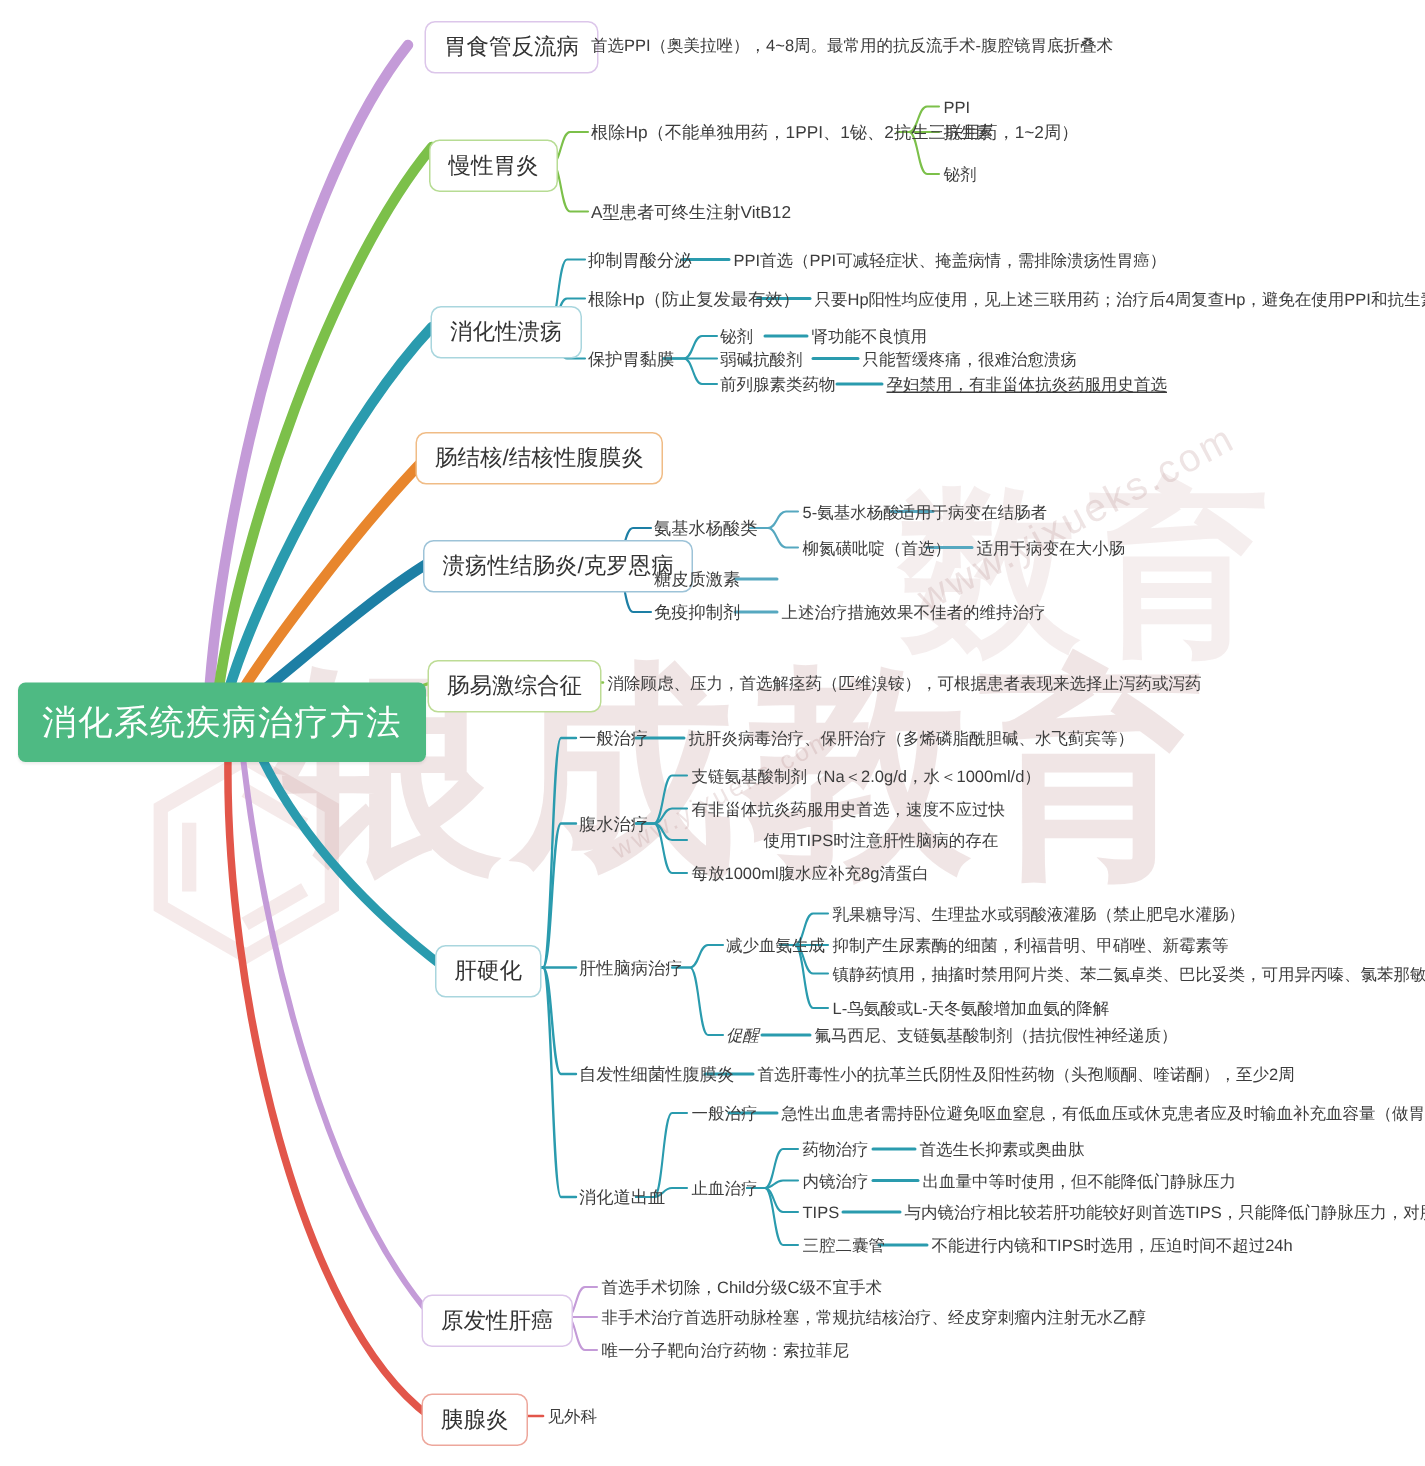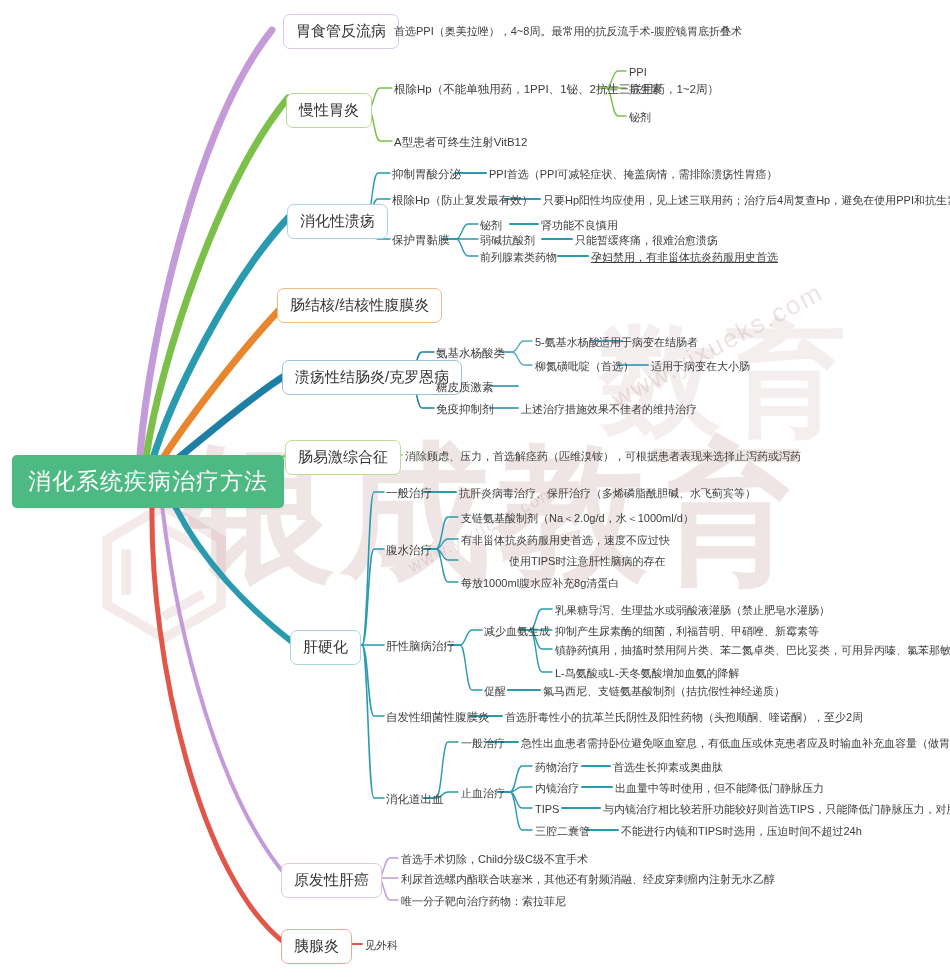--- a/index.html
+++ b/index.html
@@ -230,38 +230,38 @@
   <div class="node leaf" style="left:461px;top:533px;">有非甾体抗炎药服用史首选，速度不应过快</div>
   <div class="node leaf" style="left:461px;top:554px;margin-left:48px;">使用TIPS时注意肝性脑病的存在</div>
   <div class="node leaf" style="left:461px;top:576px;">每放1000ml腹水应补充8g清蛋白</div>
 
   <div class="node lvl2" style="left:386px;top:639px;">肝性脑病治疗</div>
   <div class="node lvl3" style="left:484px;top:624px;">减少血氨生成</div>
   <div class="node leaf" style="left:555px;top:603px;">乳果糖导泻、生理盐水或弱酸液灌肠（禁止肥皂水灌肠）</div>
   <div class="node leaf" style="left:555px;top:624px;">抑制产生尿素酶的细菌，利福昔明、甲硝唑、新霉素等</div>
   <div class="node leaf" style="left:555px;top:643px;">镇静药慎用，抽搐时禁用阿片类、苯二氮卓类、巴比妥类，可用异丙嗪、氯苯那敏</div>
   <div class="node leaf" style="left:555px;top:666px;">L-鸟氨酸或L-天冬氨酸增加血氨的降解</div>
-  <div class="node lvl3" style="left:484px;top:684px;">促醒</div>
+  <div class="node lvl3" style="left:484px;top:684px;font-style:italic;">促醒</div>
   <div class="node leaf" style="left:543px;top:684px;">氟马西尼、支链氨基酸制剂（拮抗假性神经递质）</div>
 
   <div class="node lvl2" style="left:386px;top:710px;">自发性细菌性腹膜炎</div>
   <div class="node leaf" style="left:505px;top:710px;">首选肝毒性小的抗革兰氏阴性及阳性药物（头孢顺酮、喹诺酮），至少2周</div>
 
   <div class="node lvl2" style="left:386px;top:792px;">消化道出血</div>
   <div class="node lvl3" style="left:461px;top:736px;">一般治疗</div>
   <div class="node leaf" style="left:521px;top:736px;">急性出血患者需持卧位避免呕血窒息，有低血压或休克患者应及时输血补充血容量（做胃镜检查前应先纠正低血压或休克）</div>
   <div class="node lvl3" style="left:461px;top:786px;">止血治疗</div>
   <div class="node lvl3" style="left:535px;top:760px;">药物治疗</div>
   <div class="node leaf" style="left:613px;top:760px;">首选生长抑素或奥曲肽</div>
   <div class="node lvl3" style="left:535px;top:781px;">内镜治疗</div>
   <div class="node leaf" style="left:615px;top:781px;">出血量中等时使用，但不能降低门静脉压力</div>
   <div class="node lvl3" style="left:535px;top:802px;">TIPS</div>
   <div class="node leaf" style="left:603px;top:802px;">与内镜治疗相比较若肝功能较好则首选TIPS，只能降低门静脉压力，对肝性脑病无效</div>
   <div class="node lvl3" style="left:535px;top:824px;">三腔二囊管</div>
   <div class="node leaf" style="left:621px;top:824px;">不能进行内镜和TIPS时选用，压迫时间不超过24h</div>
 
   <div class="node leaf" style="left:401px;top:852px;">首选手术切除，Child分级C级不宜手术</div>
-  <div class="node leaf" style="left:401px;top:872px;">利尿首选螺内酯联合呋塞米，其他还有射频消融、经皮穿刺瘤内注射无水乙醇</div>
+  <div class="node leaf" style="left:401px;top:872px;">非手术治疗首选肝动脉栓塞，常规抗结核治疗、经皮穿刺瘤内注射无水乙醇</div>
   <div class="node leaf" style="left:401px;top:894px;">唯一分子靶向治疗药物：索拉菲尼</div>
 
   <div class="node leaf" style="left:365px;top:938px;">见外科</div>
 
 </div>
 
 </body></html>

